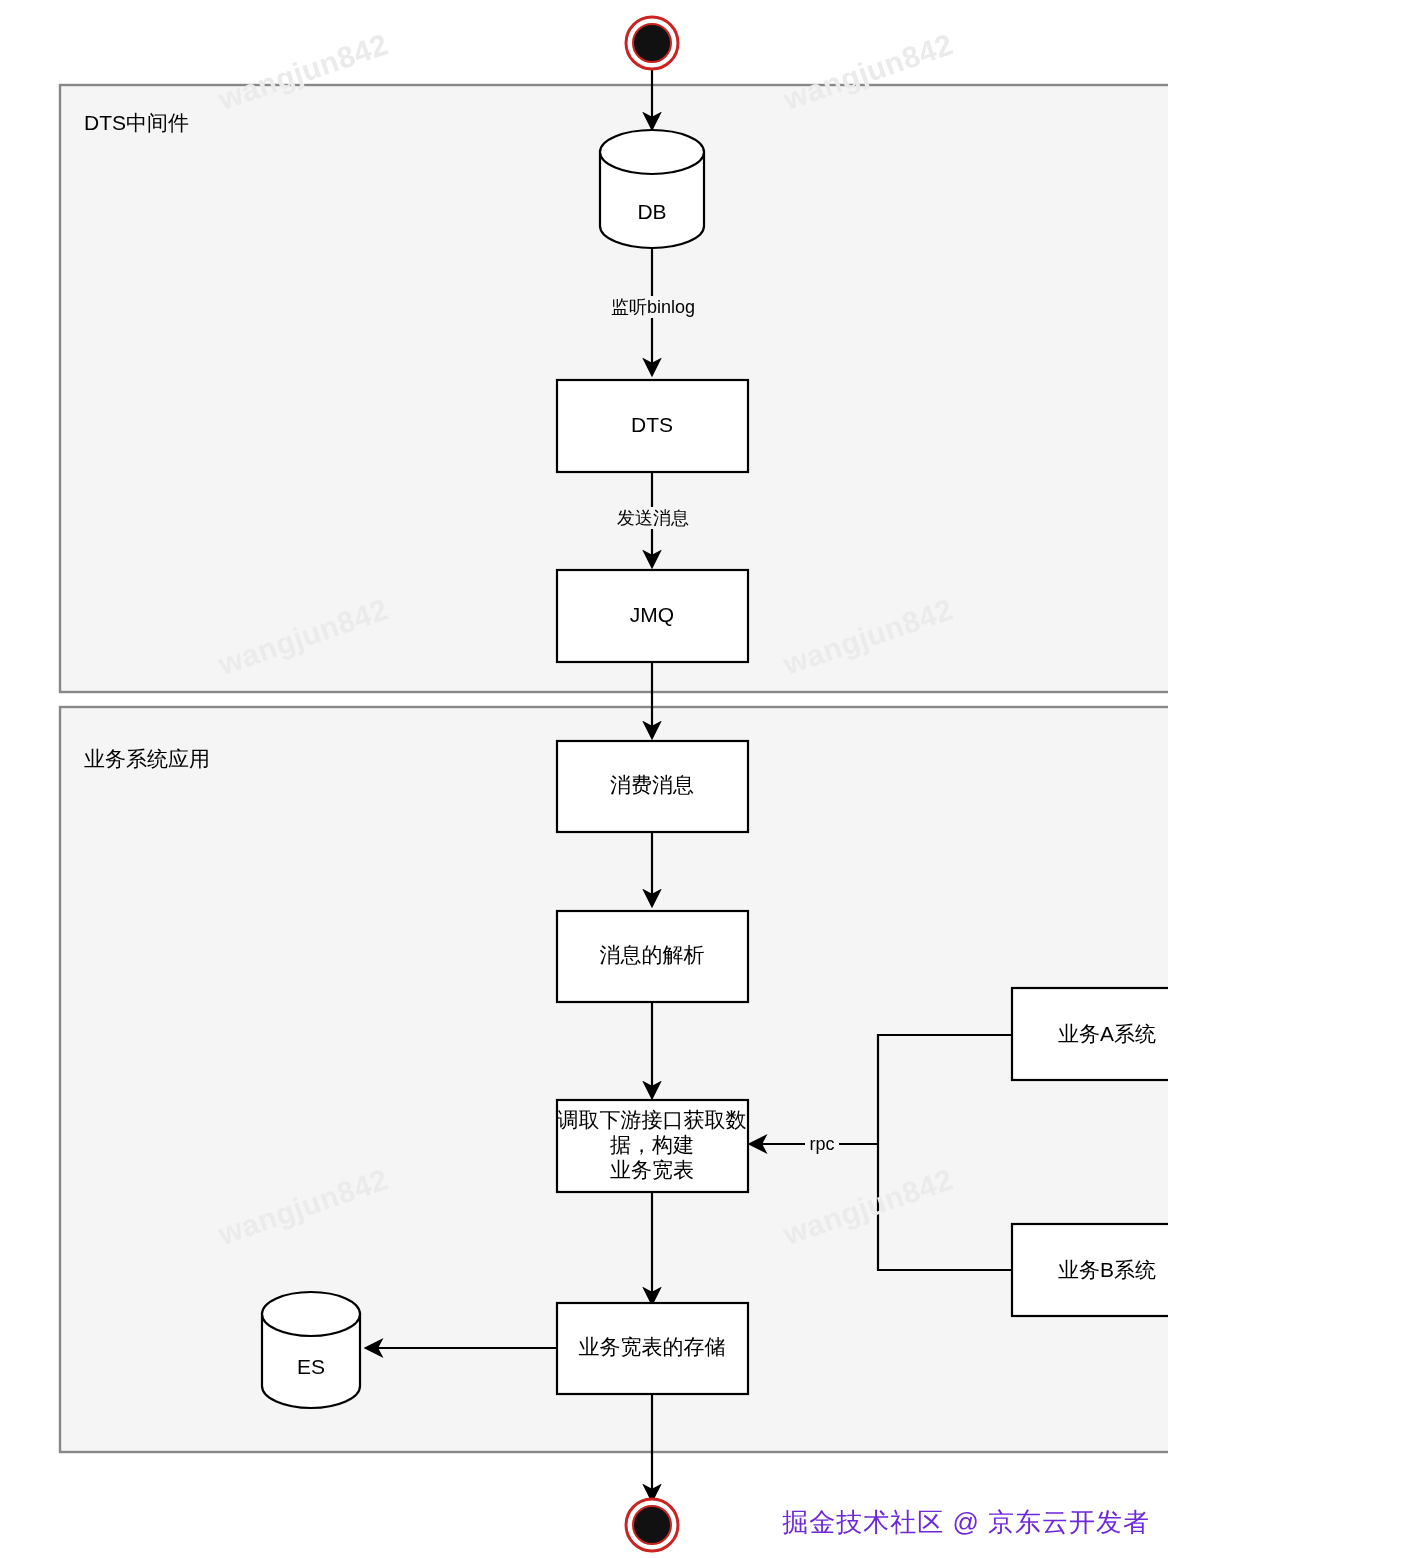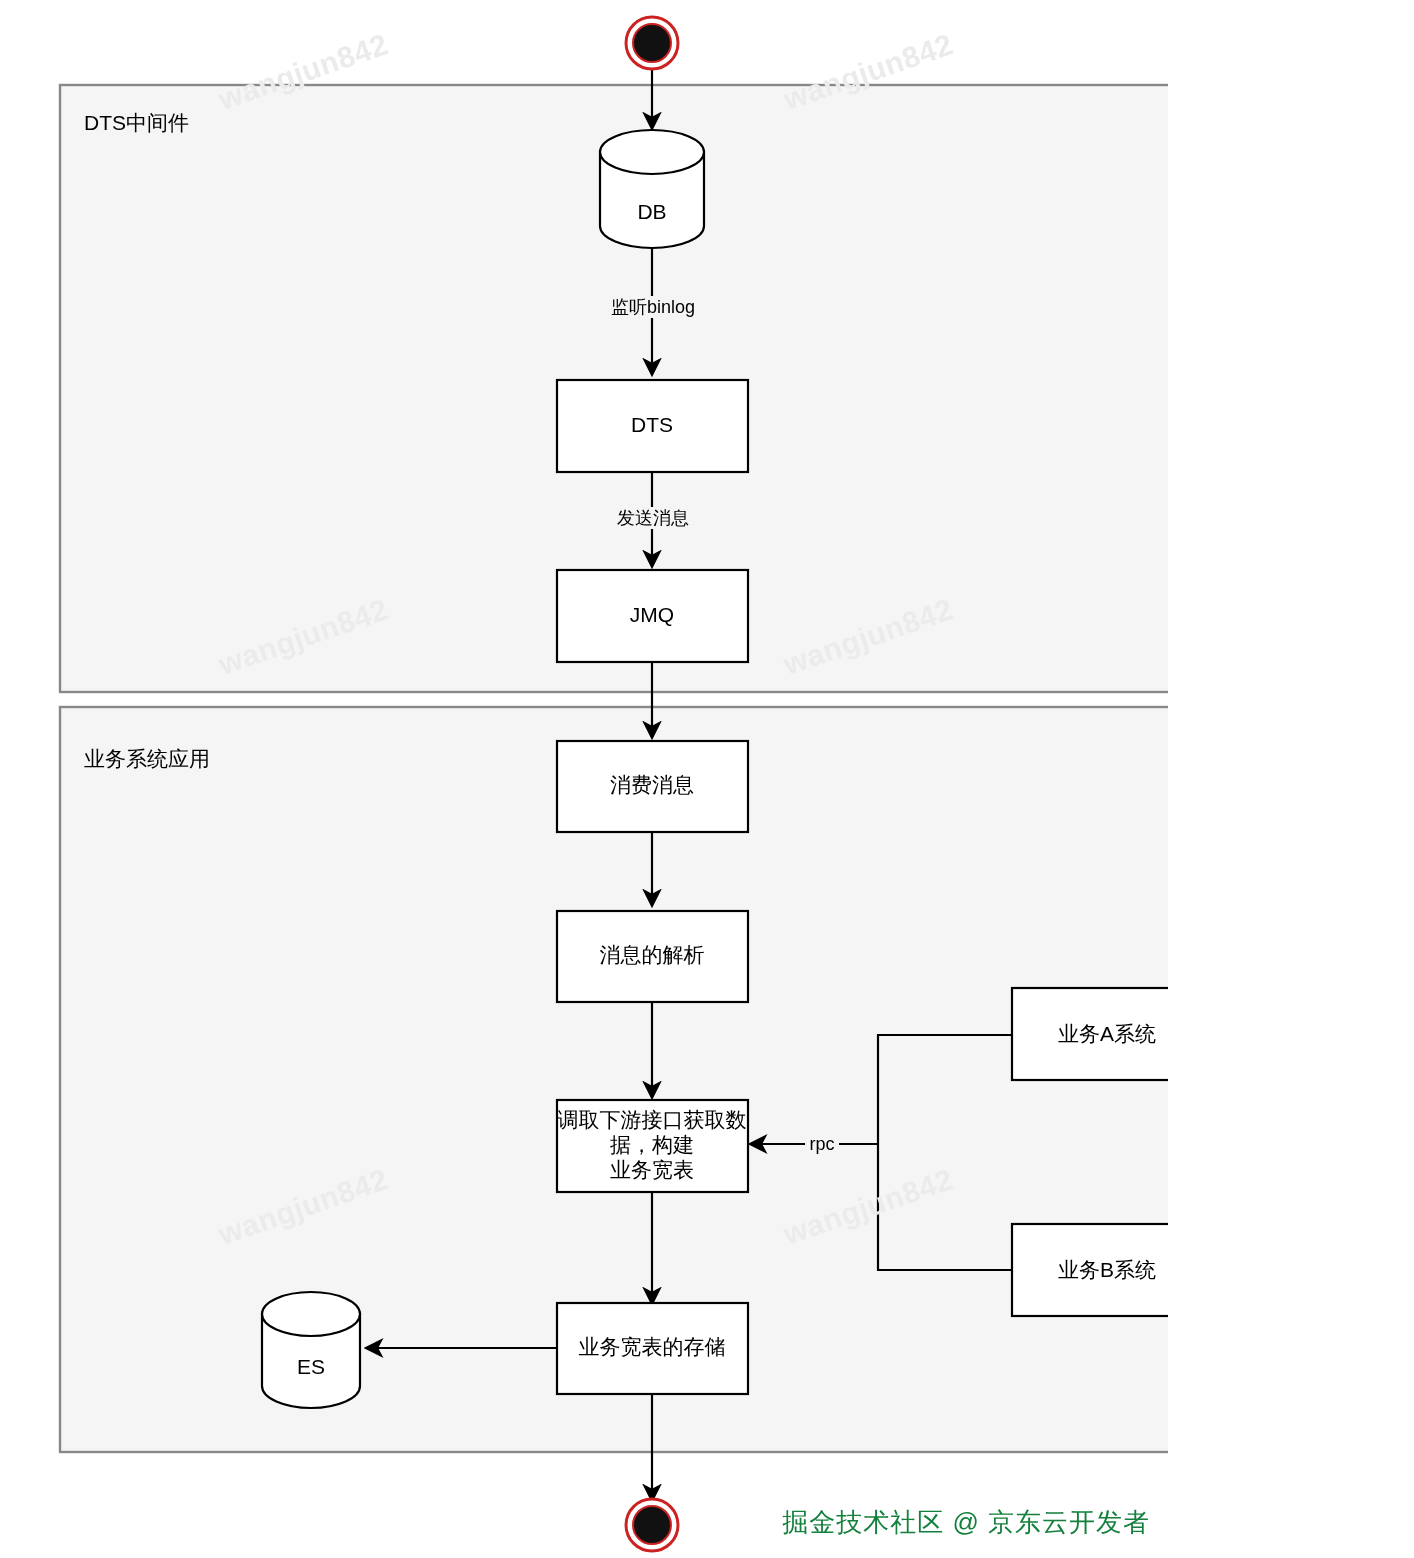--- a/index.html
+++ b/index.html
@@ -34,21 +34,21 @@
     white-space: nowrap;
     user-select: none;
     pointer-events: none;
     letter-spacing: 0.5px;
   }
   .credit {
     position: absolute;
     right: 18px;
     bottom: 18px;
     font-size: 26px;
-    color: #15803d;
+    color: #6d28d9;
     font-family: "Liberation Sans", "DejaVu Sans", sans-serif;
     white-space: nowrap;
     letter-spacing: 1px;
   }
   svg text {
     font-family: "Liberation Sans", "DejaVu Sans", sans-serif;
     fill: #000000;
   }
   .node-label { font-size: 21px; text-anchor: middle; dominant-baseline: middle; }
   .edge-label { font-size: 18px; text-anchor: middle; dominant-baseline: middle; }

